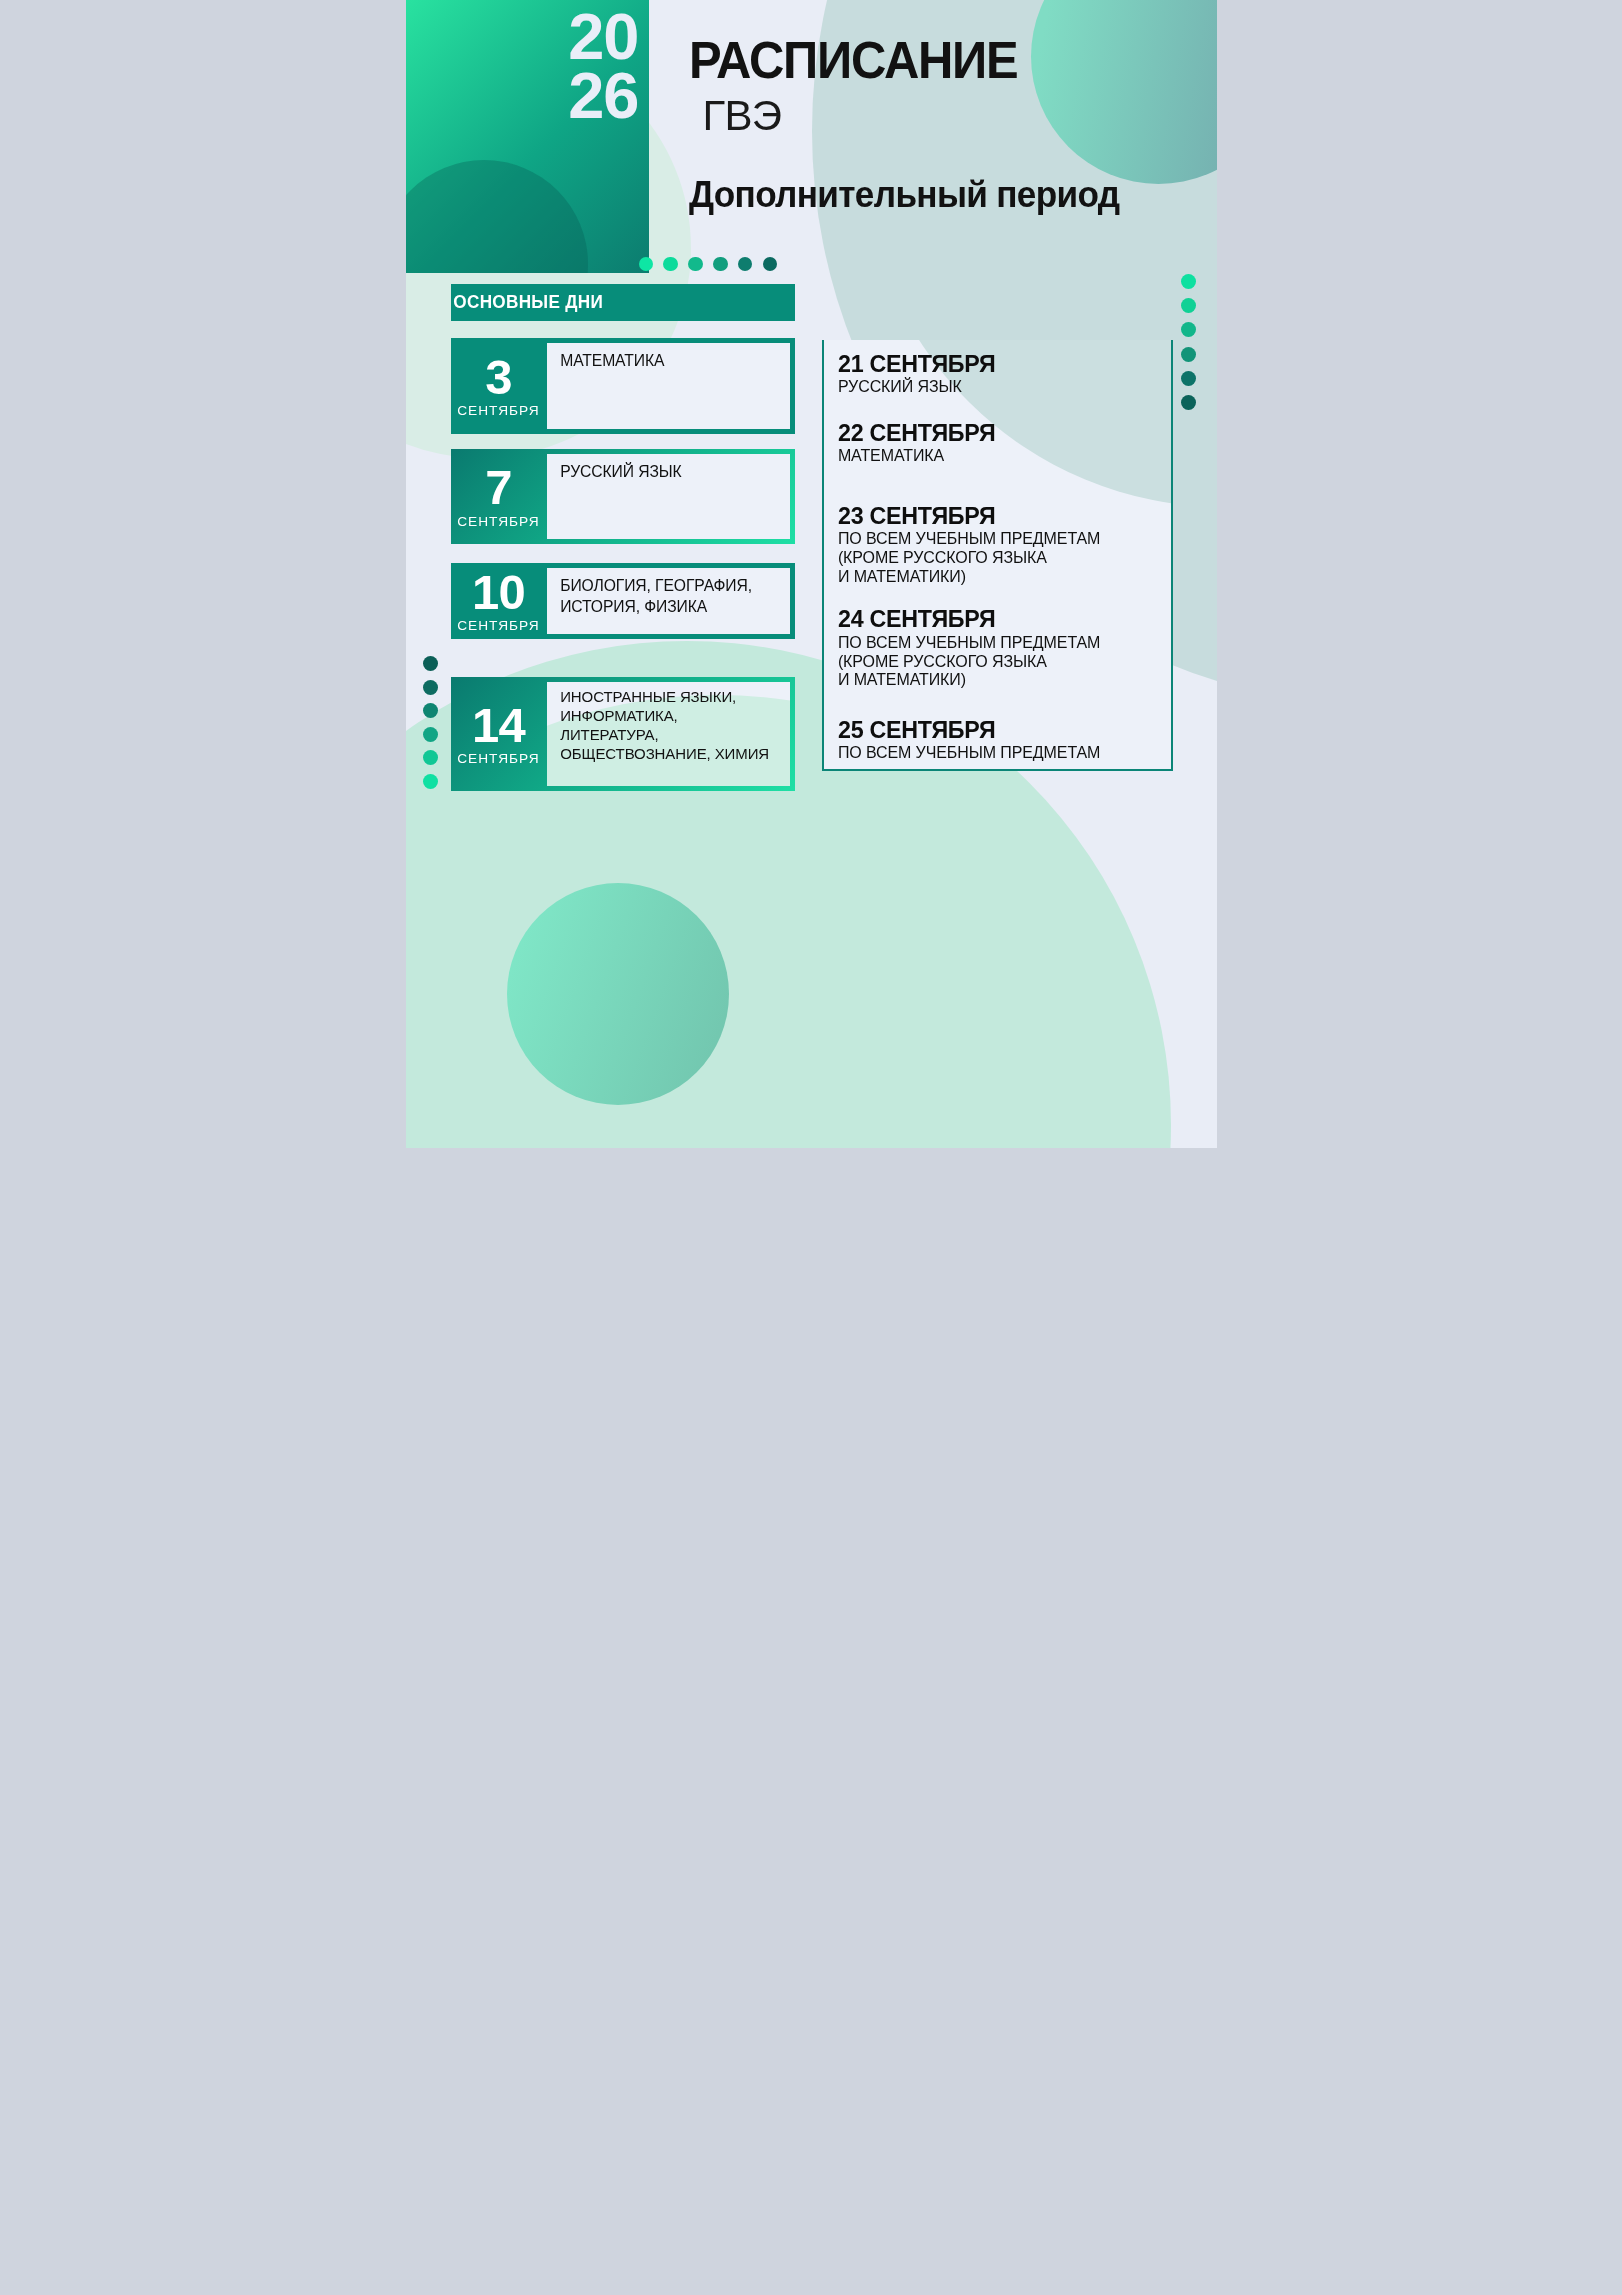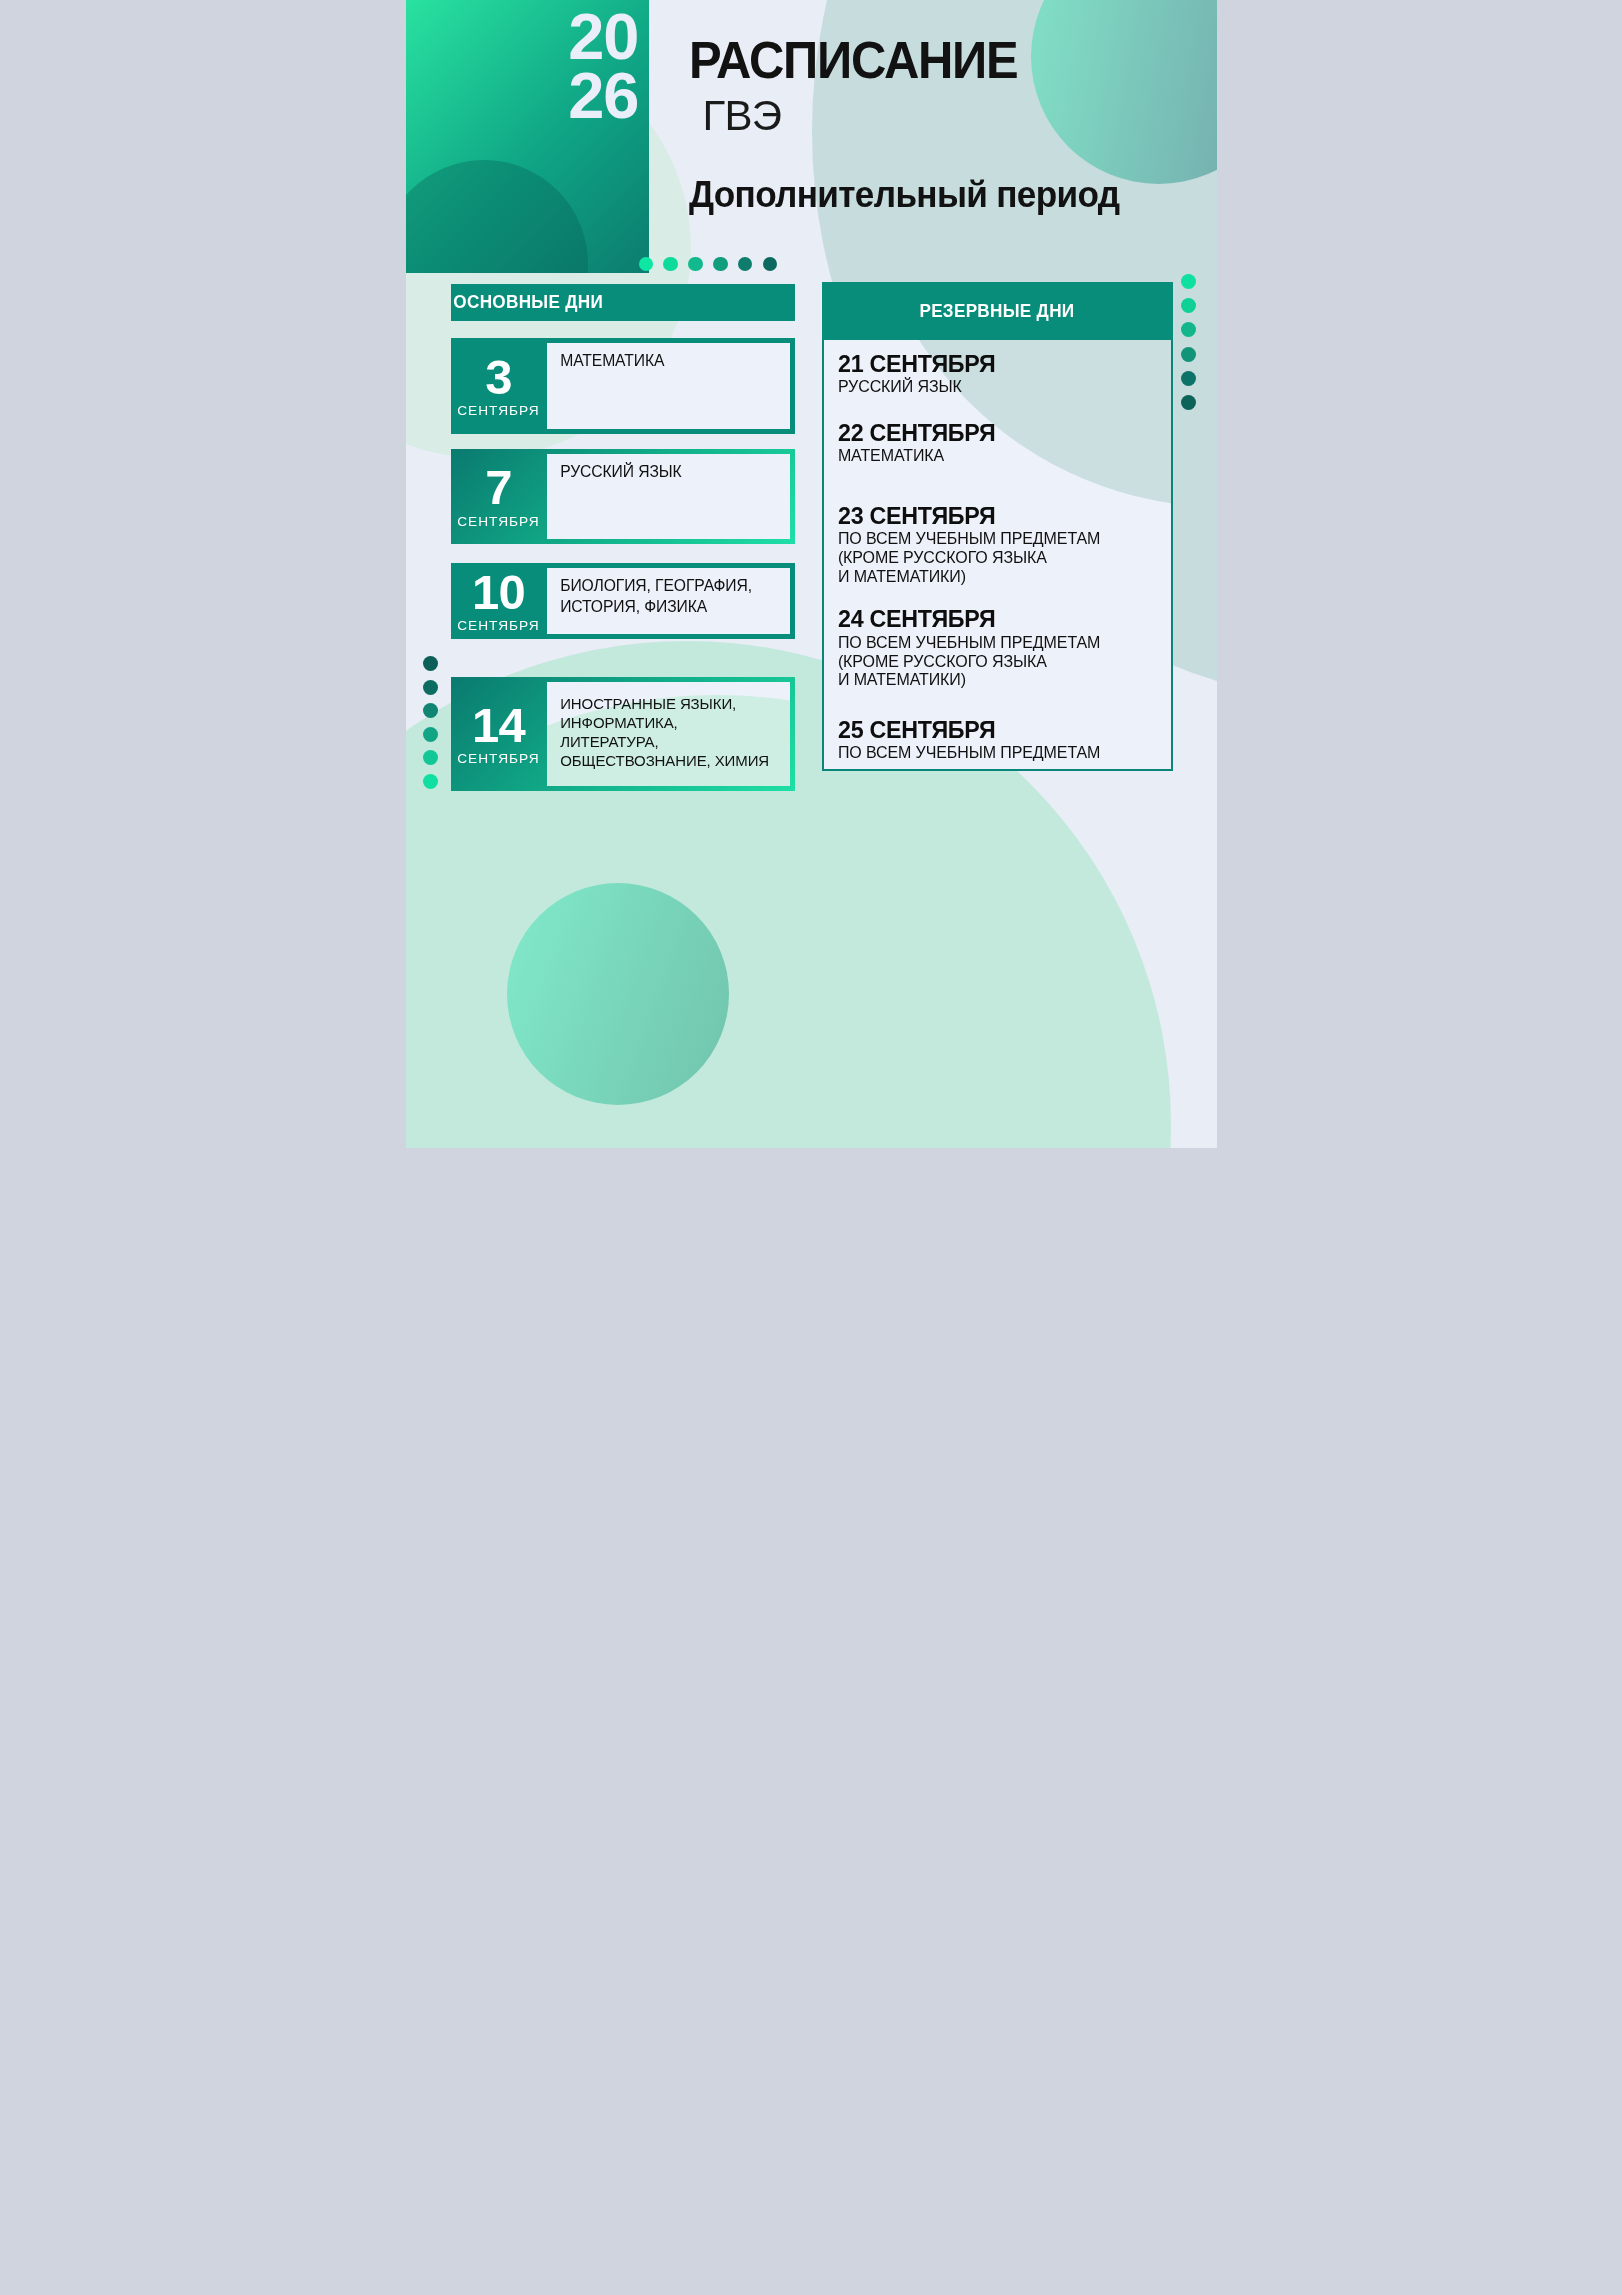--- a/index.html
+++ b/index.html
@@ -82,21 +82,21 @@
   .card .panel{
     position:absolute;left:96px;top:4.6px;right:4.6px;bottom:4.6px;
     background:#EDF1F9;overflow:hidden;
   }
   .card .subjects{
     position:relative;z-index:1;display:block;
     padding:8.5px 6.5px 0 13.7px;
     font-size:15.7px;line-height:1.3;font-weight:500;letter-spacing:-0.1px;
     white-space:pre-line;color:#111;
   }
-  .card4 .subjects{font-size:15px;line-height:1.28;padding-top:12px;}
+  .card4 .subjects{font-size:15px;line-height:1.28;padding-top:5px;}
   .panel-mint-circle{
     position:absolute;left:-314px;top:13px;width:968px;height:968px;border-radius:50%;
     background:#CFEEE3;z-index:0;
   }
   
   .reserve-header{
     position:absolute;left:416px;top:282px;width:351px;height:58px;
     background:#078D7A;display:flex;align-items:center;justify-content:center;
   }
   .reserve-box{
@@ -215,23 +215,20 @@
     </div>
     <div class="panel">
       <div class="panel-mint-circle"></div>
       <span class="subjects">ИНОСТРАННЫЕ ЯЗЫКИ,
 ИНФОРМАТИКА,
 ЛИТЕРАТУРА,
 ОБЩЕСТВОЗНАНИЕ, ХИМИЯ</span>
     </div>
   </div>
 
-  <div class="reserve-header">
-    <span class="section-header-label">РЕЗЕРВНЫЕ ДНИ</span>
-  </div>
 
   <div class="reserve-box">
     <div class="box-pale-circle"></div>
     <div class="reserve-entries">
 
       <div class="entry e1">
         <div class="entry-date">21 СЕНТЯБРЯ</div>
         <div class="entry-subjects">РУССКИЙ ЯЗЫК</div>
       </div>
 

